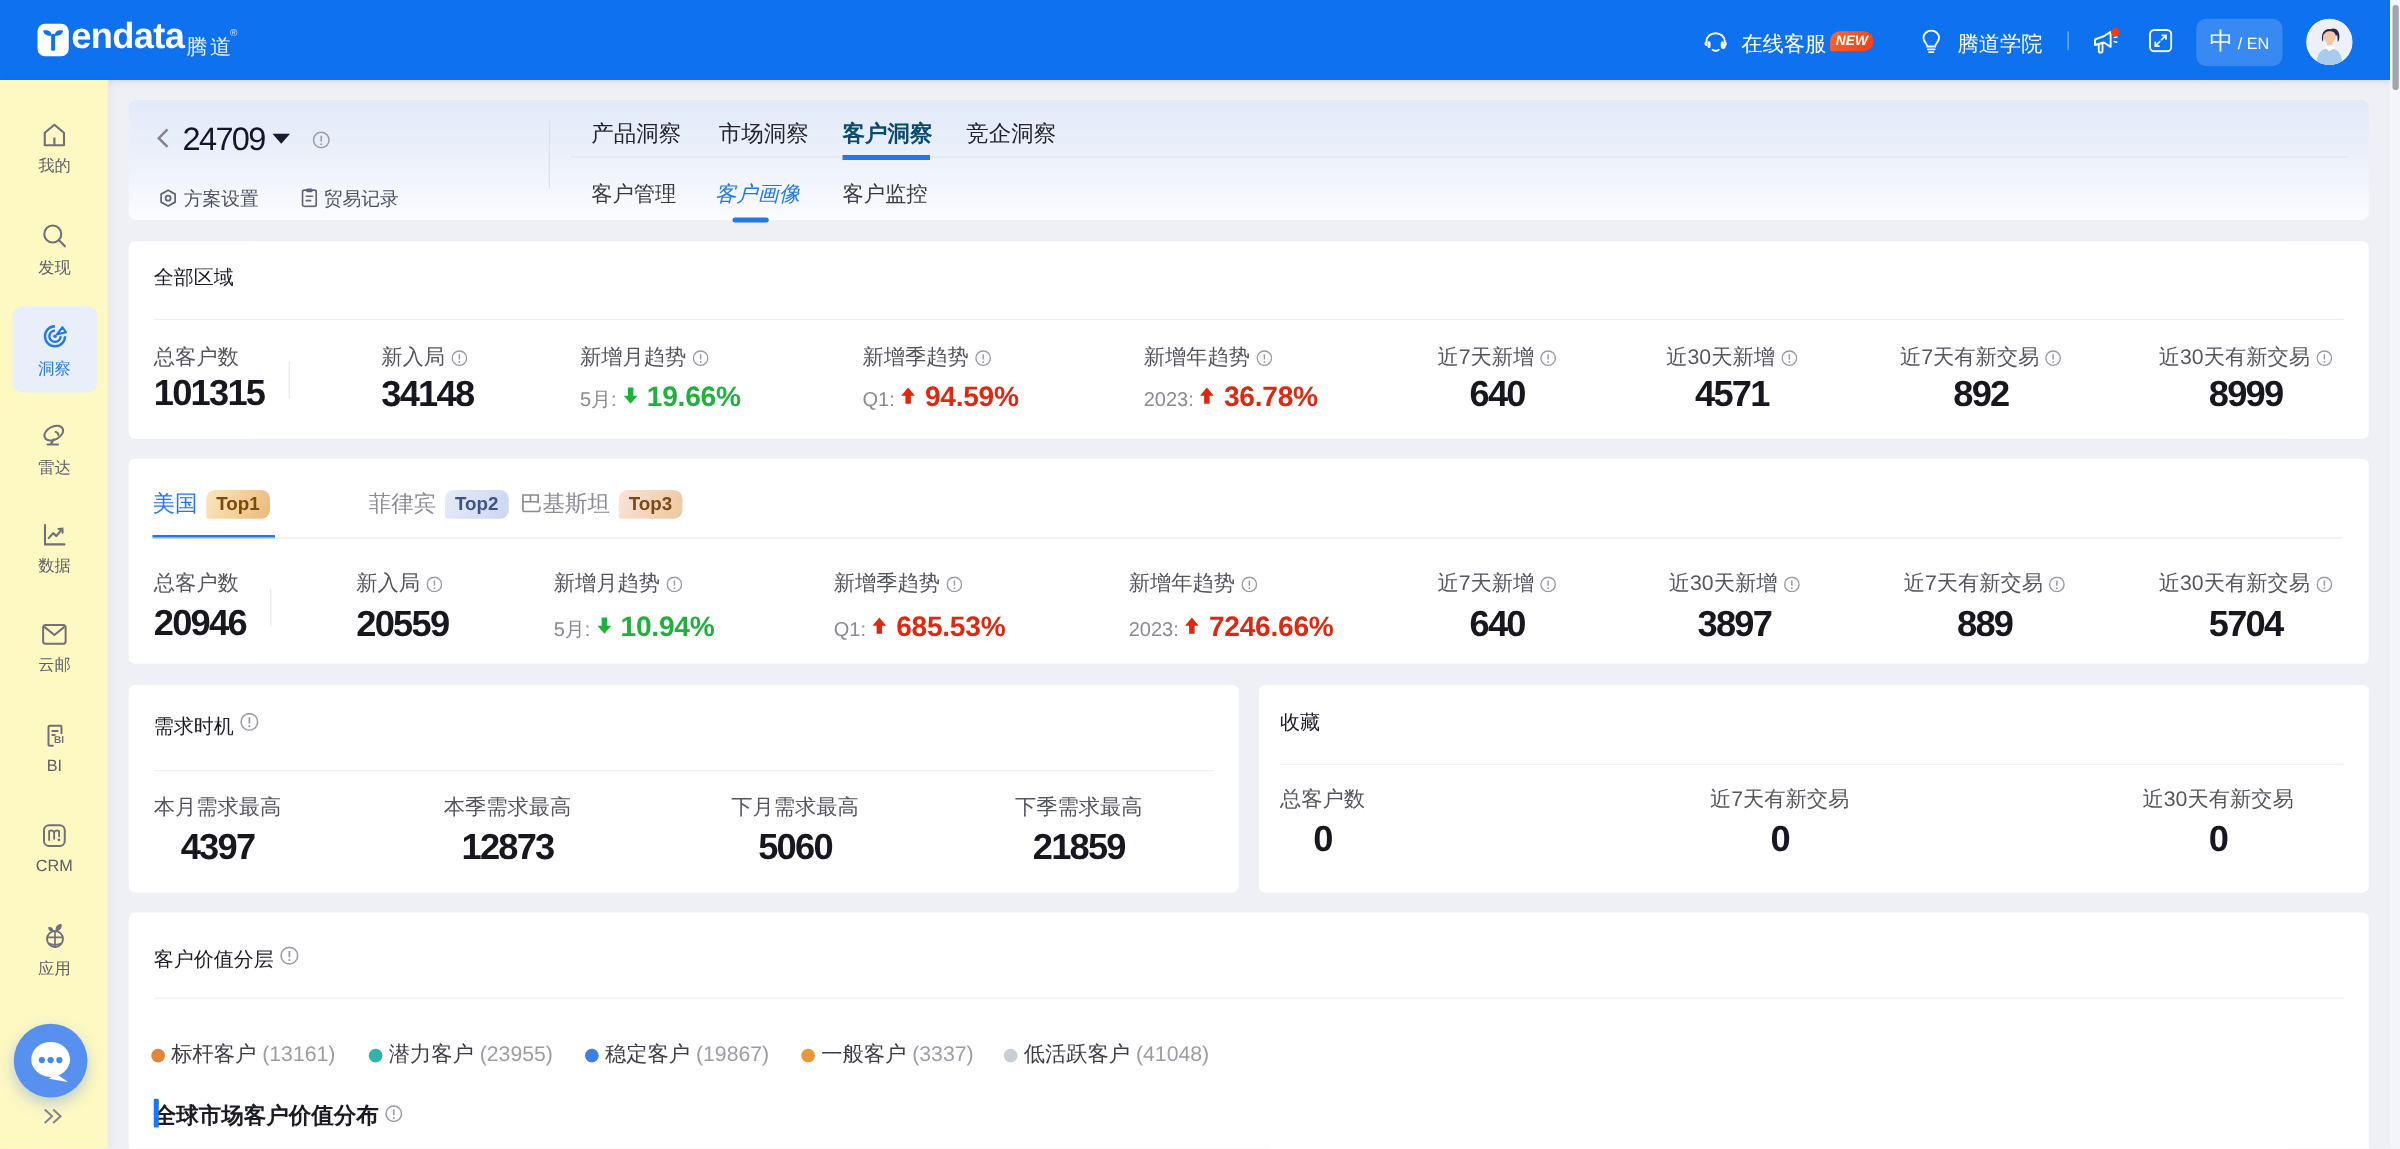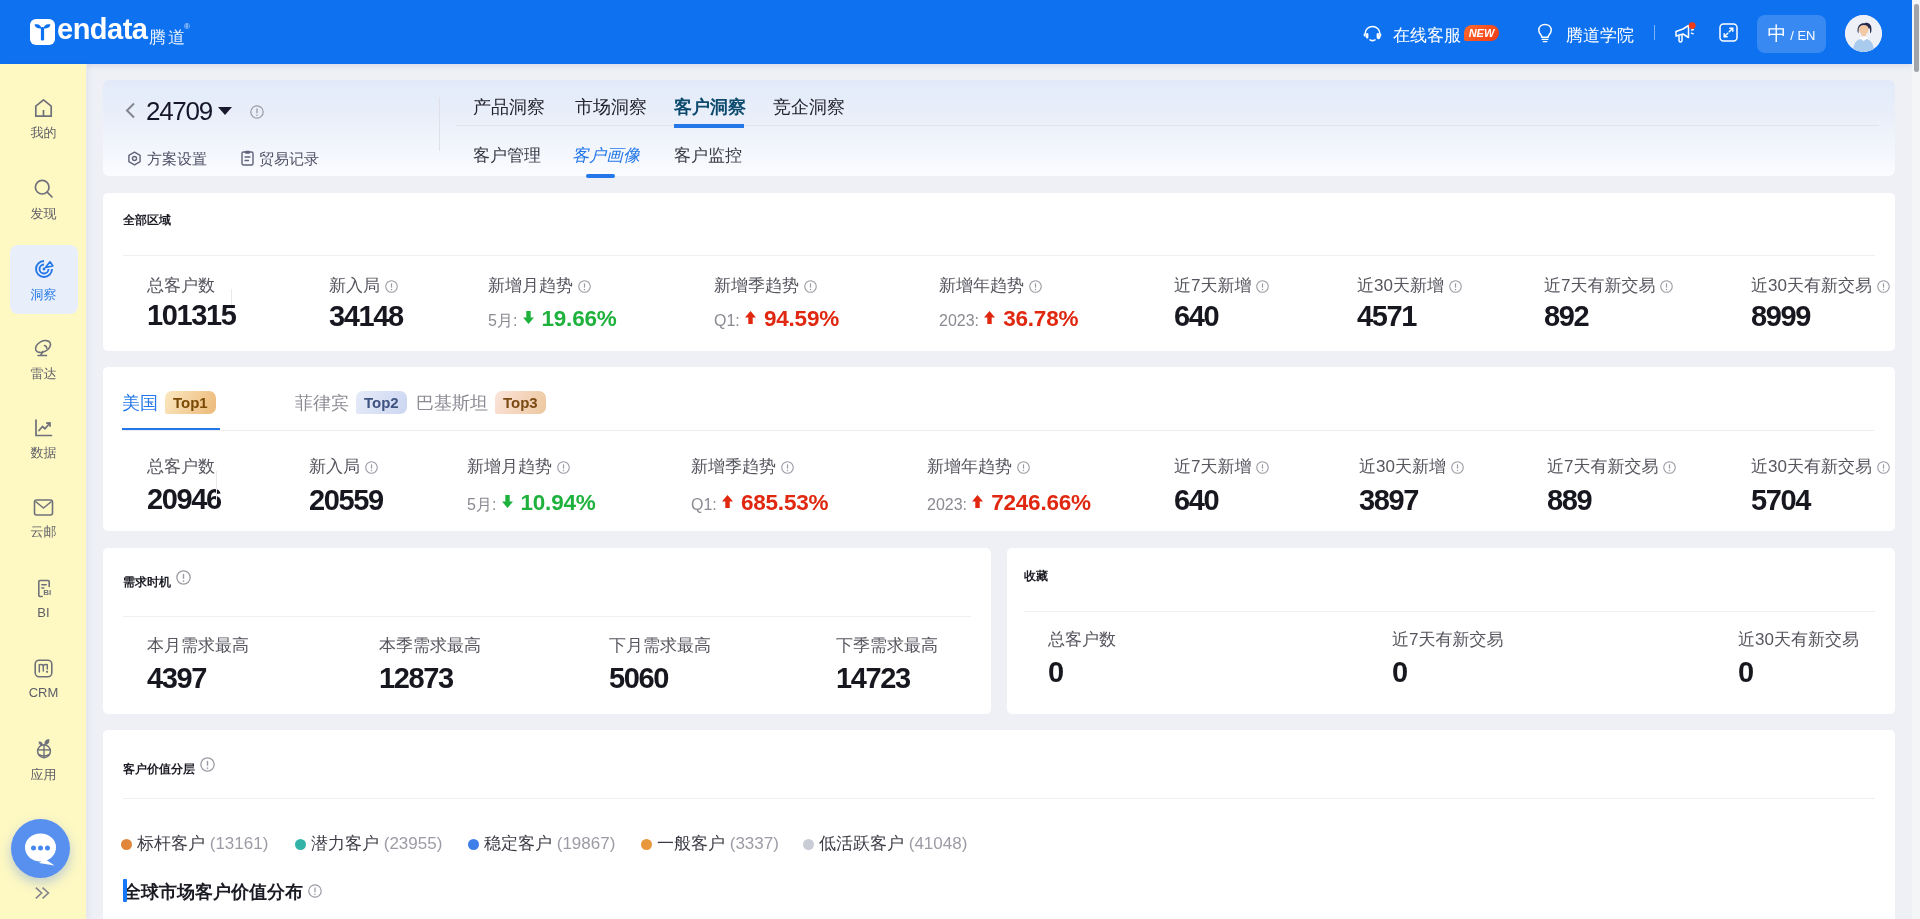--- a/index.html
+++ b/index.html
@@ -34,26 +34,26 @@
 
   
   .card { position:absolute; background:#fff; border-radius:5px; }
   .hcard { left:103px; top:80px; width:1792px; height:96px; background:linear-gradient(180deg,#E2EAF9 0%, #EBF0FA 45%, #FBFCFE 100%); border-radius:6px; }
   .c1 { left:103px; top:193px; width:1792px; height:158px; }
   .c2 { left:103px; top:367px; width:1792px; height:164px; }
   .c3 { left:103px; top:548px; width:888px; height:166px; }
   .c4 { left:1007px; top:548px; width:888px; height:166px; }
   .c5 { left:103px; top:730px; width:1792px; height:200px; }
 
-  .ctitle { position:absolute; left:20px; font-size:12px; font-weight:bold; color:#1B1B24; }
+  .ctitle { position:absolute; left:20px; font-size:16px; font-weight:normal; color:#1B1B24; }
   .cdiv { position:absolute; left:20px; right:20px; height:1px; background:#EFEFF2; }
 
-  .stat { position:absolute;margin-left:24px; }
+  .stat { position:absolute; }
   .stat .lab { font-size:17px; color:#55555E; white-space:nowrap; }
-  .stat .num { font-size:29px; font-weight:bold; color:#17171F; margin-top:7px; white-space:nowrap; letter-spacing:-1.4px; line-height:1; }
+  .stat .num { font-size:29px; font-weight:bold; color:#17171F; margin-top:7px; white-space:nowrap; letter-spacing:-1.4px; line-height:1;text-align:center; }
   .c1 .stat .num { margin-top:4px; }
   .s12 .num { margin-top:7px; }
   .pfx { font-size:16px; color:#8A8A93; font-weight:normal; letter-spacing:0; }
   .tval { font-size:22.5px; font-weight:bold; letter-spacing:-0.2px; }
   .green { color:#1EB23C; }
   .red { color:#E0270F; }
   .vdiv { position:absolute; width:1px; background:#E9E9EC; }
 
   
   .h-num { position:absolute; left:146px; top:96px; font-size:26px; font-weight:500; color:#16162B; letter-spacing:-1.3px; }
@@ -432,21 +432,21 @@
   <div class="stat" style="left:252px; top:86px;">
       <div class="lab">本季需求最高</div>
       <div class="num">12873</div>
     </div>
   <div class="stat" style="left:482px; top:86px;">
       <div class="lab">下月需求最高</div>
       <div class="num">5060</div>
     </div>
   <div class="stat" style="left:709px; top:86px;">
       <div class="lab">下季需求最高</div>
-      <div class="num">14723</div>
+      <div class="num">21859</div>
     </div>
 </div>
 
 <div class="card c4">
   <div class="ctitle" style="left:17px; top:20px;">收藏</div>
   <div class="cdiv" style="left:17px; top:63px;"></div>
   <div class="stat" style="left:17px; top:80px;">
       <div class="lab">总客户数</div>
       <div class="num">0</div>
     </div>

